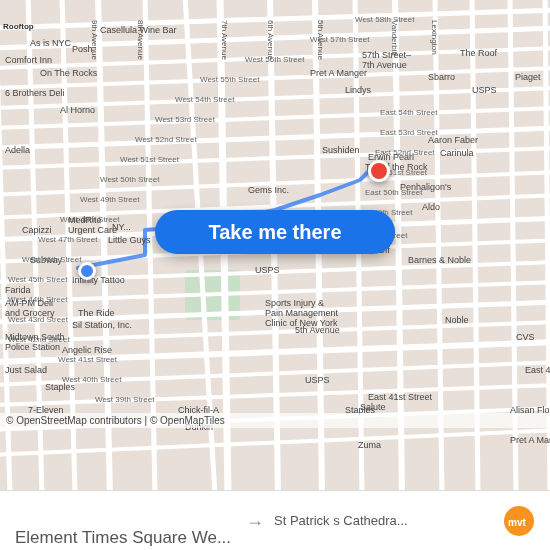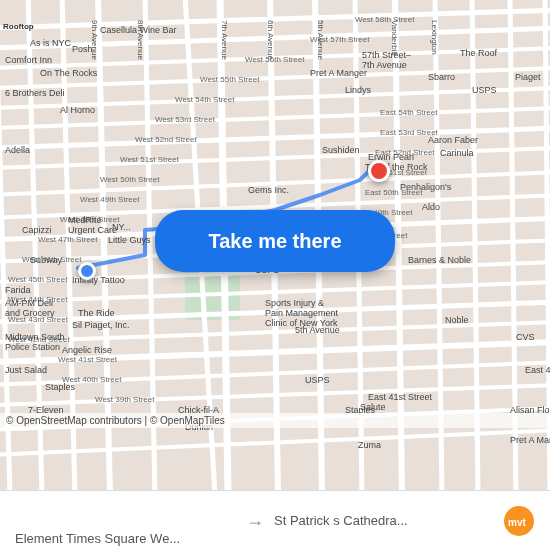--- a/index.html
+++ b/index.html
@@ -19,21 +19,21 @@
       top: 0; left: 0;
       width: 100%; height: 100%;
     }
 
     
     #take-me-there-btn {
       position: absolute;
       top: 210px;
       left: 155px;
       width: 240px;
-      height: 62px;
+      height: 44px;
       background: #1a73e8;
       color: white;
       border: none;
       border-radius: 28px;
       font-size: 20px;
       font-weight: bold;
       cursor: pointer;
       display: flex;
       align-items: center;
       justify-content: center;
@@ -80,21 +80,21 @@
       width: 550px;
       height: 60px;
       background: white;
       display: flex;
       align-items: center;
       padding: 0 15px;
       border-top: 1px solid #ddd;
     }
 
     #from-label {
-      font-size: 13px;
+      font-size: 17px;
       color: #555;
       flex: 1;
       white-space: nowrap;
       overflow: hidden;
       text-overflow: ellipsis;
       margin-top: 35px;
     }
 
     #arrow-icon {
       font-size: 18px;
@@ -306,21 +306,21 @@
   <span class="map-label" style="left:255px;top:265px">USPS</span>
   <span class="map-label" style="left:30px;top:255px">Subway</span>
   <span class="map-label" style="left:72px;top:275px">Infinity Tattoo</span>
   <span class="map-label" style="left:408px;top:255px">Barnes &amp; Noble</span>
   <span class="map-label" style="left:355px;top:245px">Book Off</span>
   <span class="map-label" style="left:5px;top:285px">Farida</span>
   <span class="map-label" style="left:5px;top:298px">AM-PM Deli<br>and Grocery</span>
   <span class="map-label" style="left:265px;top:298px">Sports Injury &amp;<br>Pain Management<br>Clinic of New York</span>
   <span class="map-label" style="left:295px;top:325px">5th Avenue</span>
   <span class="map-label" style="left:78px;top:308px">The Ride</span>
-  <span class="map-label" style="left:72px;top:320px">Sil Piaget, Inc.</span>
+  <span class="map-label" style="left:72px;top:320px">Sil Station, Inc.</span>
   <span class="map-label" style="left:445px;top:315px">Noble</span>
   <span class="map-label" style="left:5px;top:332px">Midtown South<br>Police Station</span>
   <span class="map-label" style="left:62px;top:345px">Angelic Rise</span>
   <span class="map-label" style="left:516px;top:332px">CVS</span>
   <span class="map-label" style="left:5px;top:365px">Just Salad</span>
   <span class="map-label" style="left:45px;top:382px">Staples</span>
   <span class="map-label" style="left:28px;top:405px">7-Eleven</span>
   <span class="map-label" style="left:305px;top:375px">USPS</span>
   <span class="map-label" style="left:178px;top:405px">Chick-fil-A</span>
   <span class="map-label" style="left:185px;top:422px">Dunkin</span>

